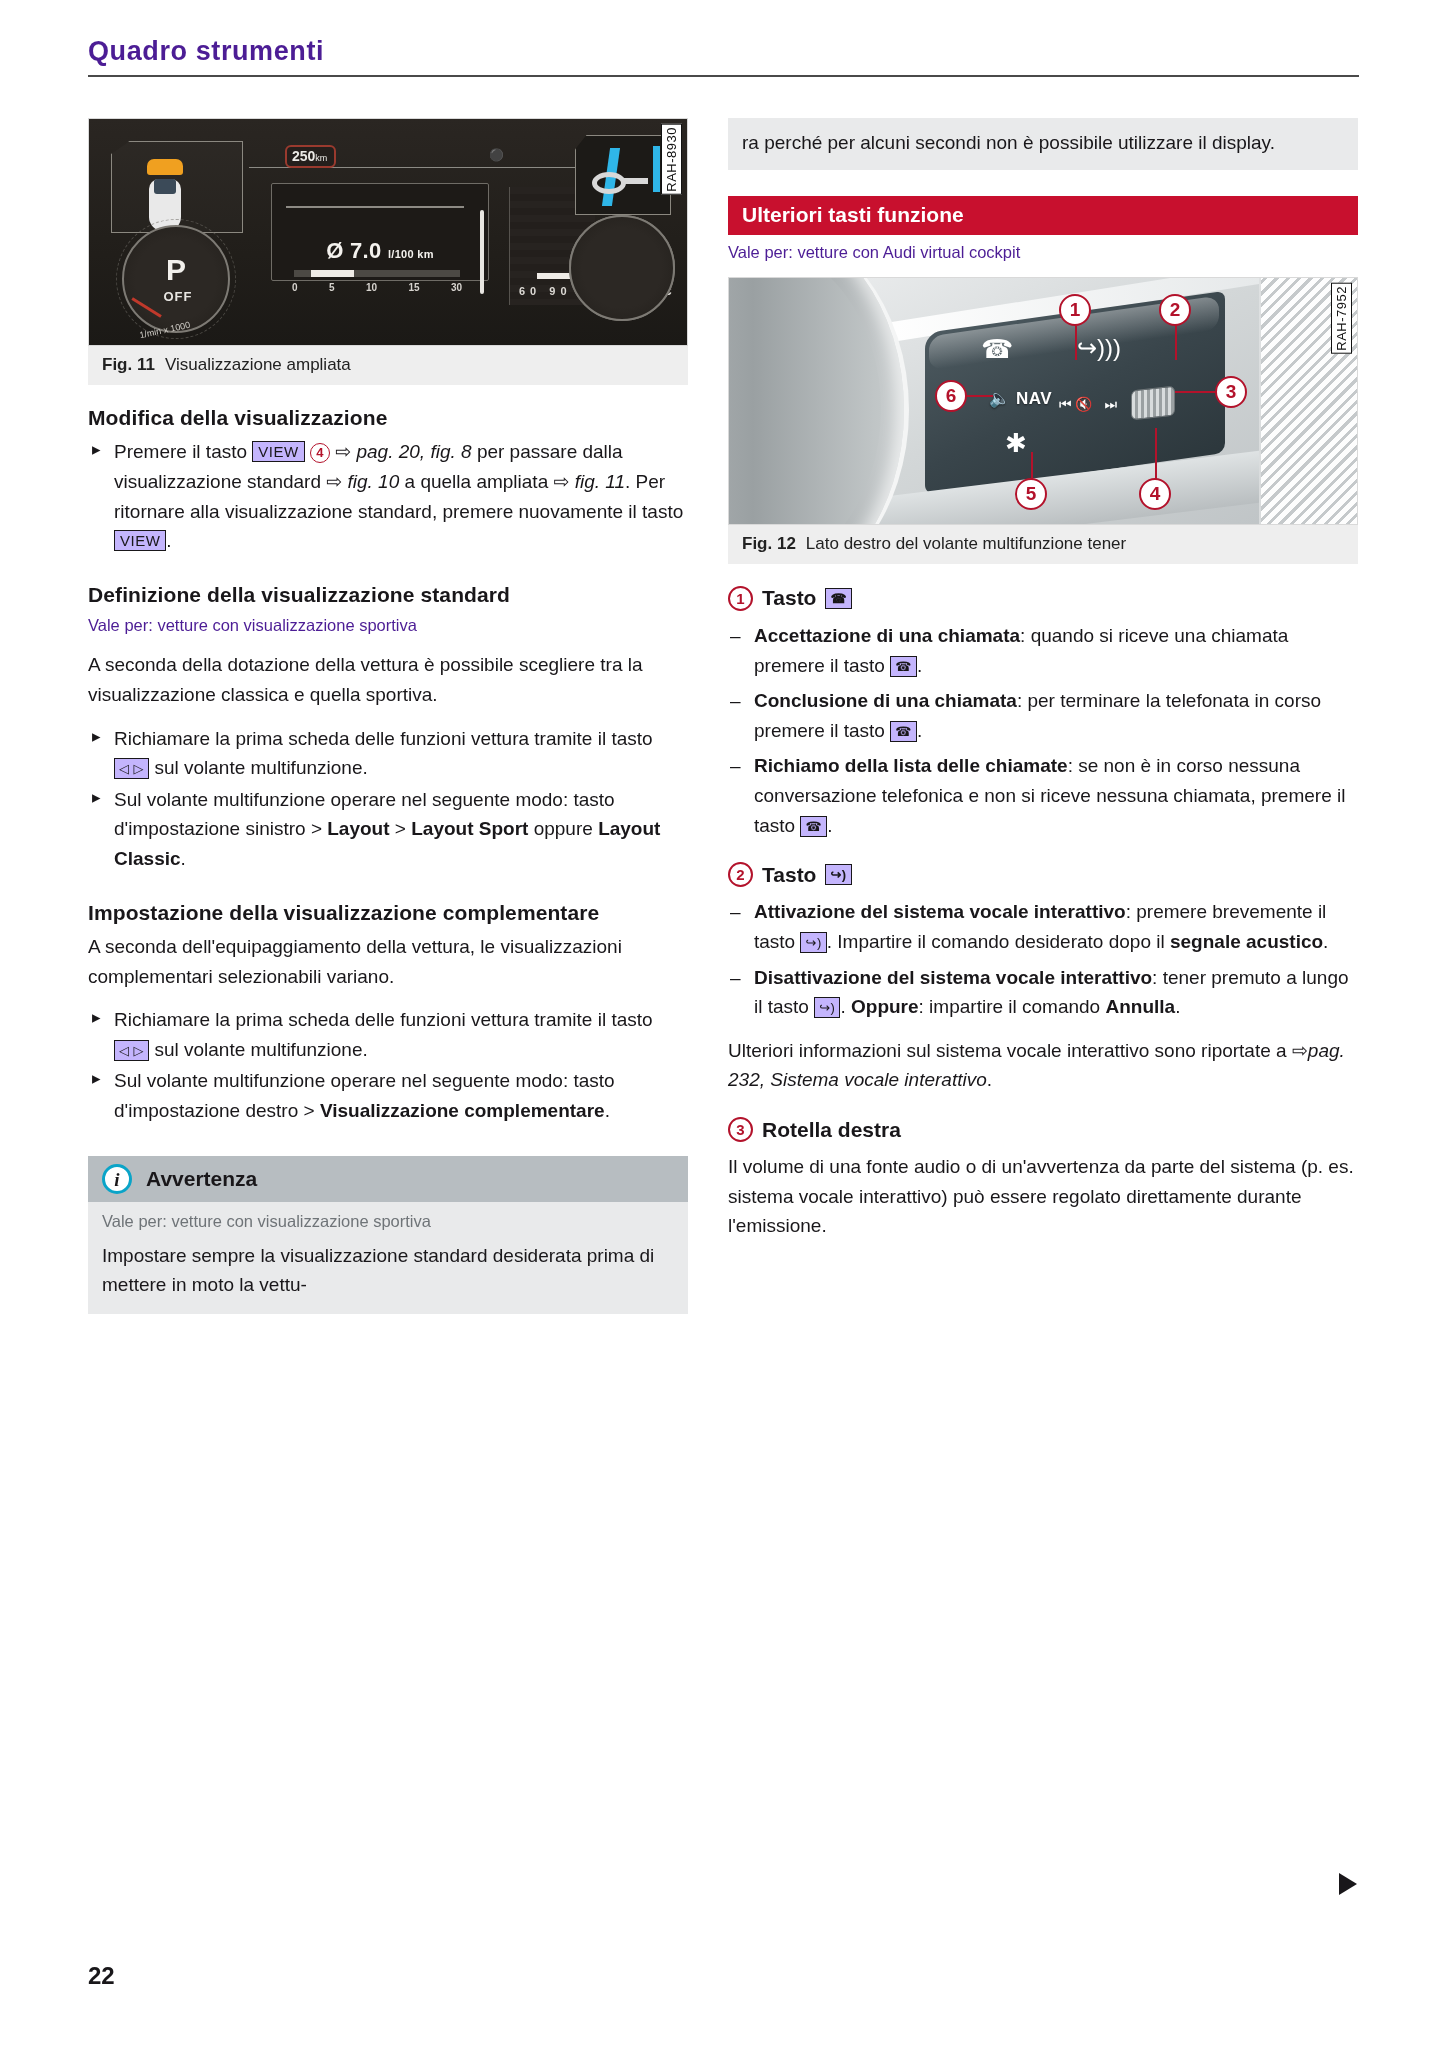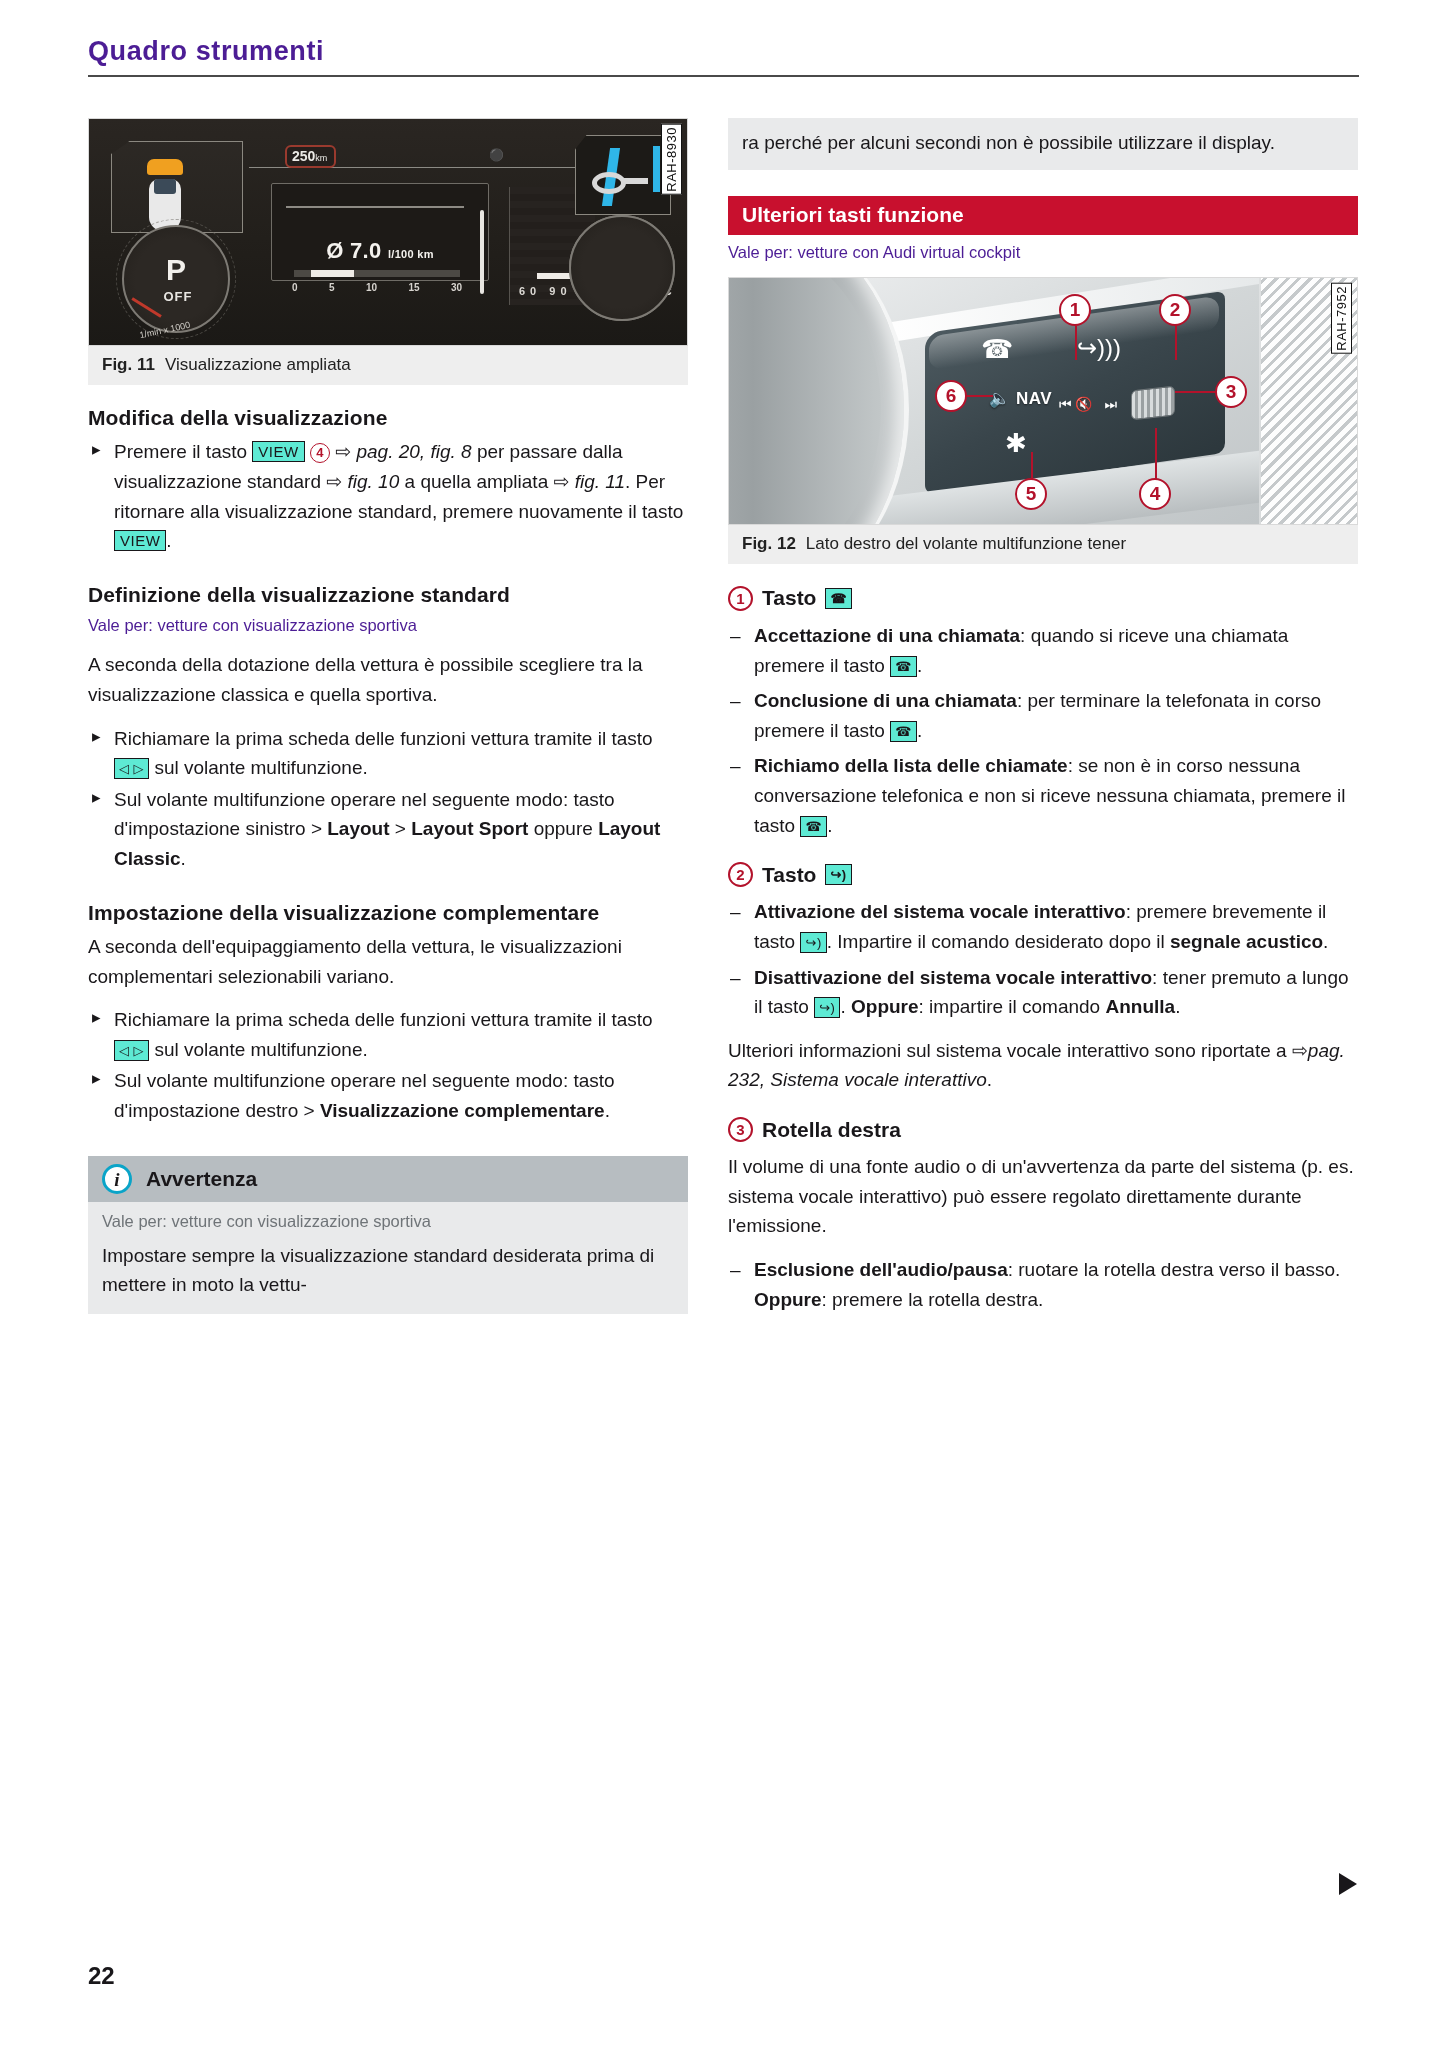--- a/index.html
+++ b/index.html
@@ -295,21 +295,21 @@
     content:"\2013"; position:absolute; left:2px; top:0; color:#19171a;
   }
   b { font-weight:bold; }
   i, .xref { font-style:italic; }
   .arrow { font-style:normal; }
 
   .key {
     display:inline-block; border:1.6px solid #19171a; padding:0 5px;
     font-size:15px; line-height:19px; vertical-align:1px;
     font-family:"Liberation Sans", sans-serif; letter-spacing:.5px;
-    background:#5eead4;
+    background:#c4b5fd;
   }
   .key.sym { font-size:13px; padding:0 4px; }
   .numdot {
     display:inline-block; width:20px; height:20px; line-height:17px;
     border:1.7px solid #b3122b; border-radius:50%; color:#b3122b;
     font-size:13px; font-weight:bold; text-align:center; vertical-align:1px;
     background:#fff;
   }
 
   
@@ -593,22 +593,20 @@
     </ul>
     <p class="body"><span>Ulteriori informazioni sul sistema vocale interattivo sono riportate a</span>
       <span class="arrow">⇨</span><i>pag. 232, Sistema vocale interattivo</i><span>.</span></p>
 
     <div class="item-head">
       <div class="ring">3</div>
       <span>Rotella destra</span>
     </div>
     <p class="body">Il volume di una fonte audio o di un'avvertenza da parte del sistema (p. es. sistema vocale interattivo) può essere regolato direttamente durante l'emissione.</p>
     <ul class="dash">
-      <li><b>Esclusione dell'audio/pausa</b><span>: ruotare la rotella destra verso il basso.</span>
-        <b>Oppure</b><span>: premere la rotella destra.</span></li>
     </ul>
 
   </div>
 
   <div class="cont-arrow"></div>
   <div class="folio">22</div>
 
 </div>
 
 </body></html>

